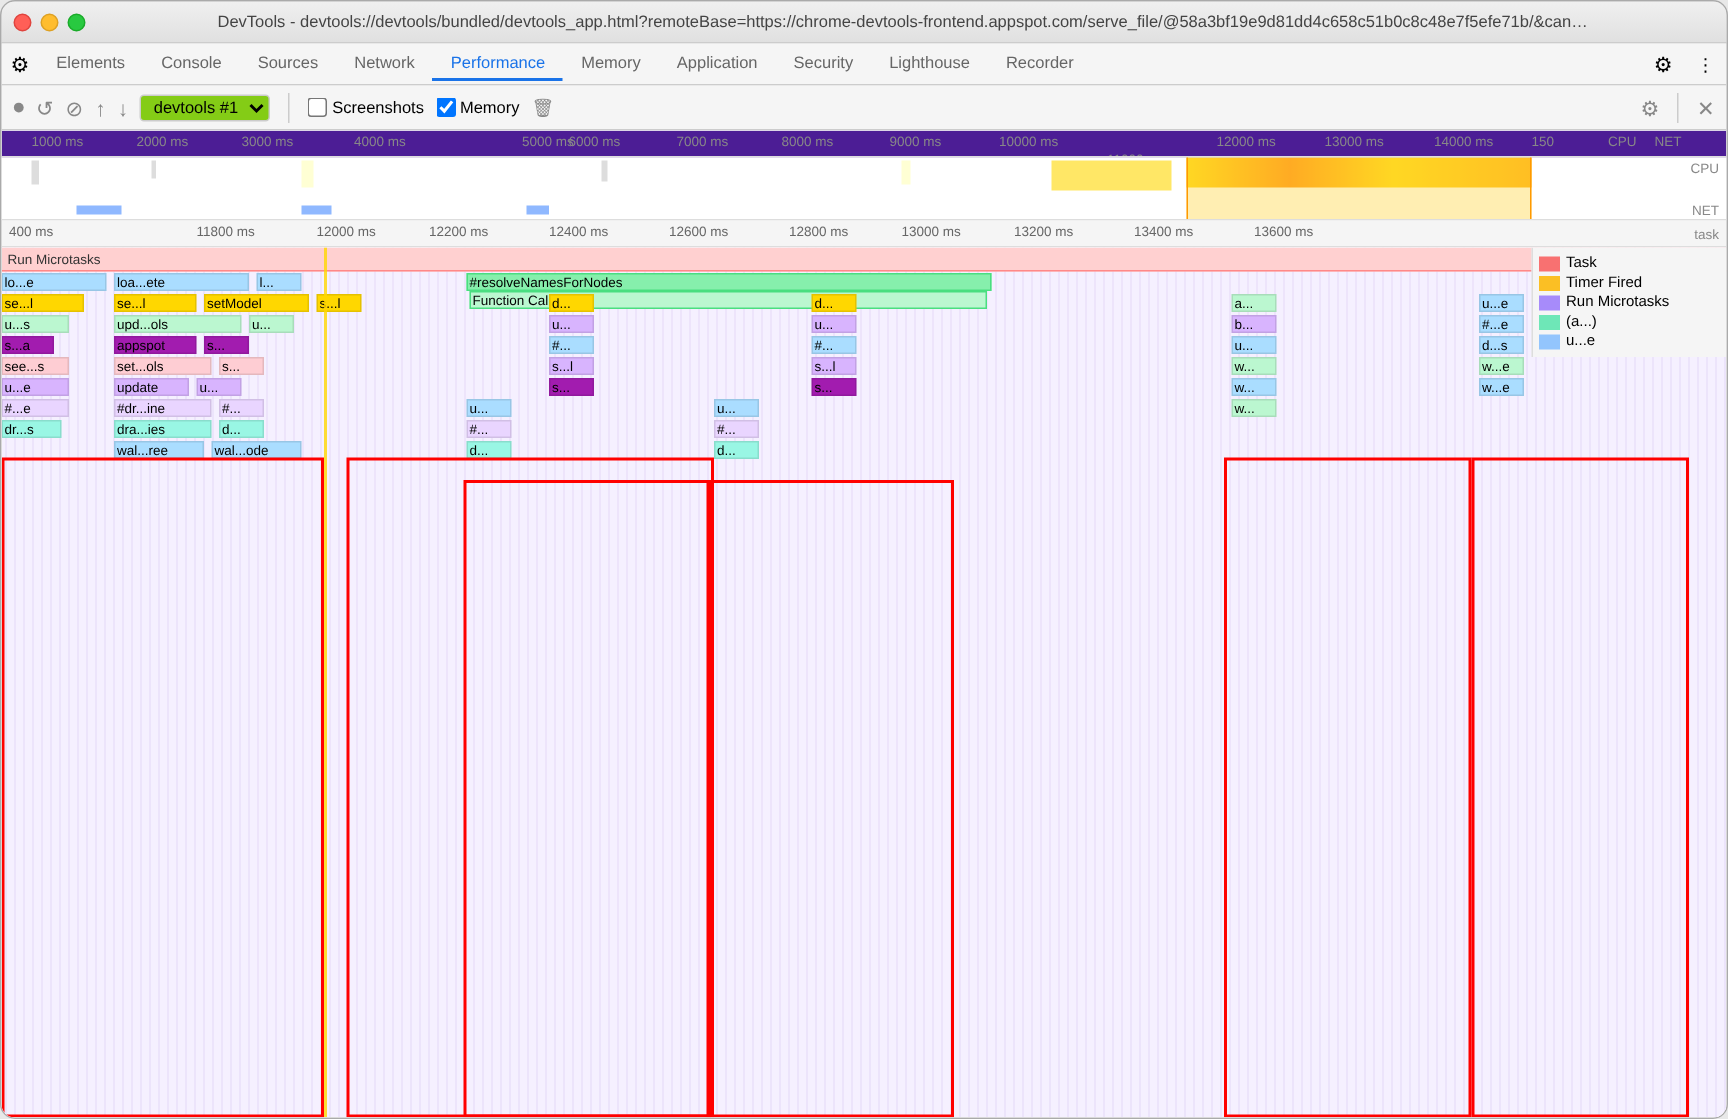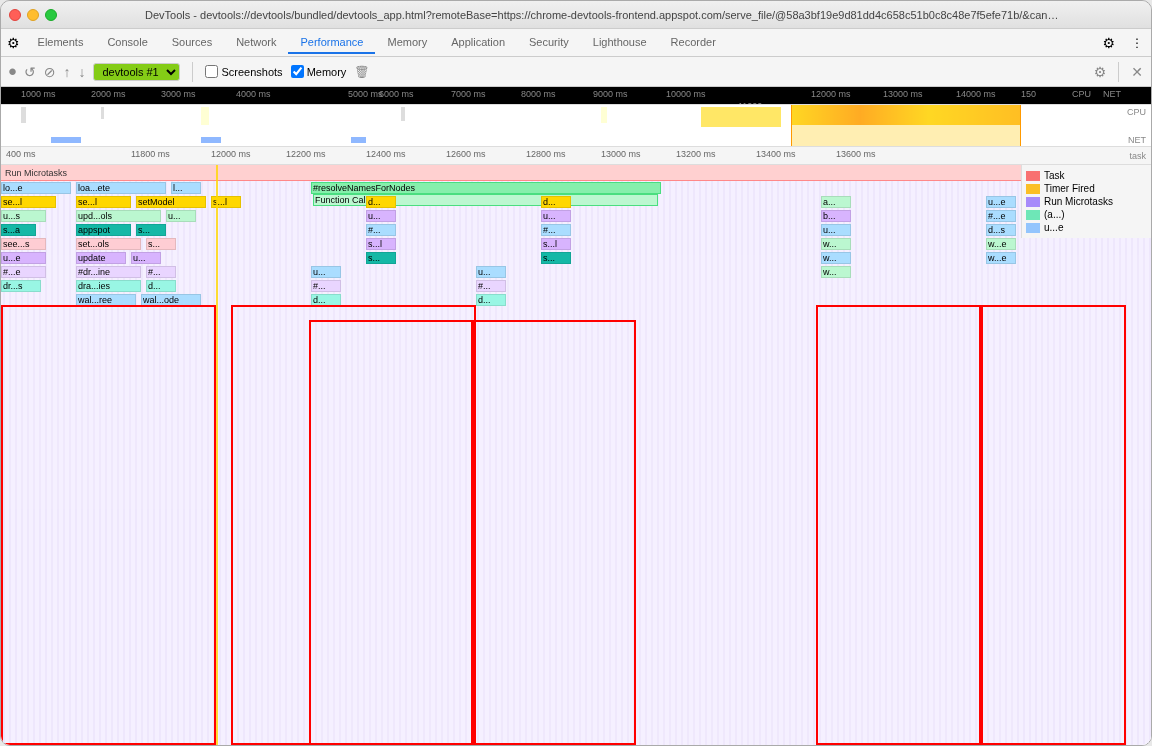--- a/index.html
+++ b/index.html
@@ -122,21 +122,21 @@
       height: 60px;
       background: #fff;
       border-bottom: 1px solid #ddd;
       position: relative;
       overflow: hidden;
       flex-shrink: 0;
     }
 
     .timeline-ruler {
       height: 18px;
-      background: #000000;
+      background: #4c1d95;
       display: flex;
       align-items: center;
       border-bottom: 1px solid #ddd;
       position: relative;
       overflow: hidden;
     }
 
     .ruler-mark {
       position: absolute;
       font-size: 9px;
@@ -251,21 +251,21 @@
       border: 2px solid red;
       pointer-events: none;
       z-index: 20;
     }
 
     
     .c-yellow { background: #ffd700; }
     .c-blue { background: #aaddff; }
     .c-purple { background: #d8b4fe; }
     .c-green { background: #bbf7d0; }
-    .c-orange { background: #14b8a6; }
+    .c-orange { background: #a21caf; }
     .c-pink { background: #fecdd3; }
     .c-teal { background: #99f6e4; }
     .c-lavender { background: #e9d5ff; }
 
     .highlight-region {
       position: absolute;
       top: 0;
       bottom: 0;
       background: rgba(255,200,0,0.3);
       border-left: 1px solid #f90;

